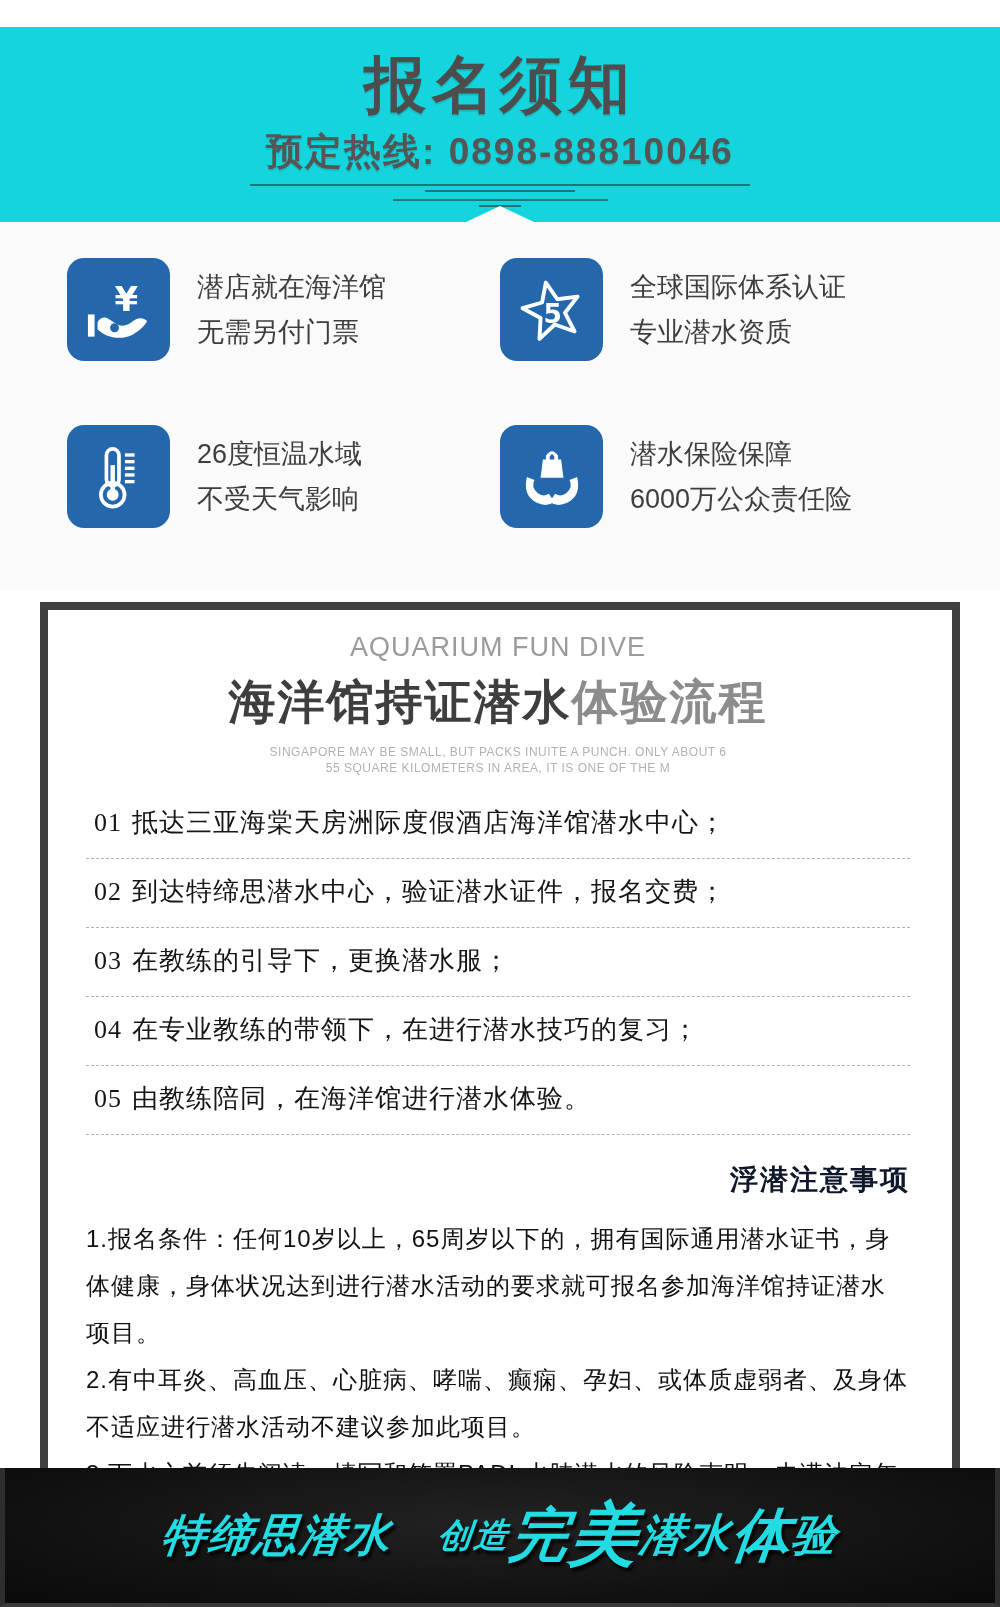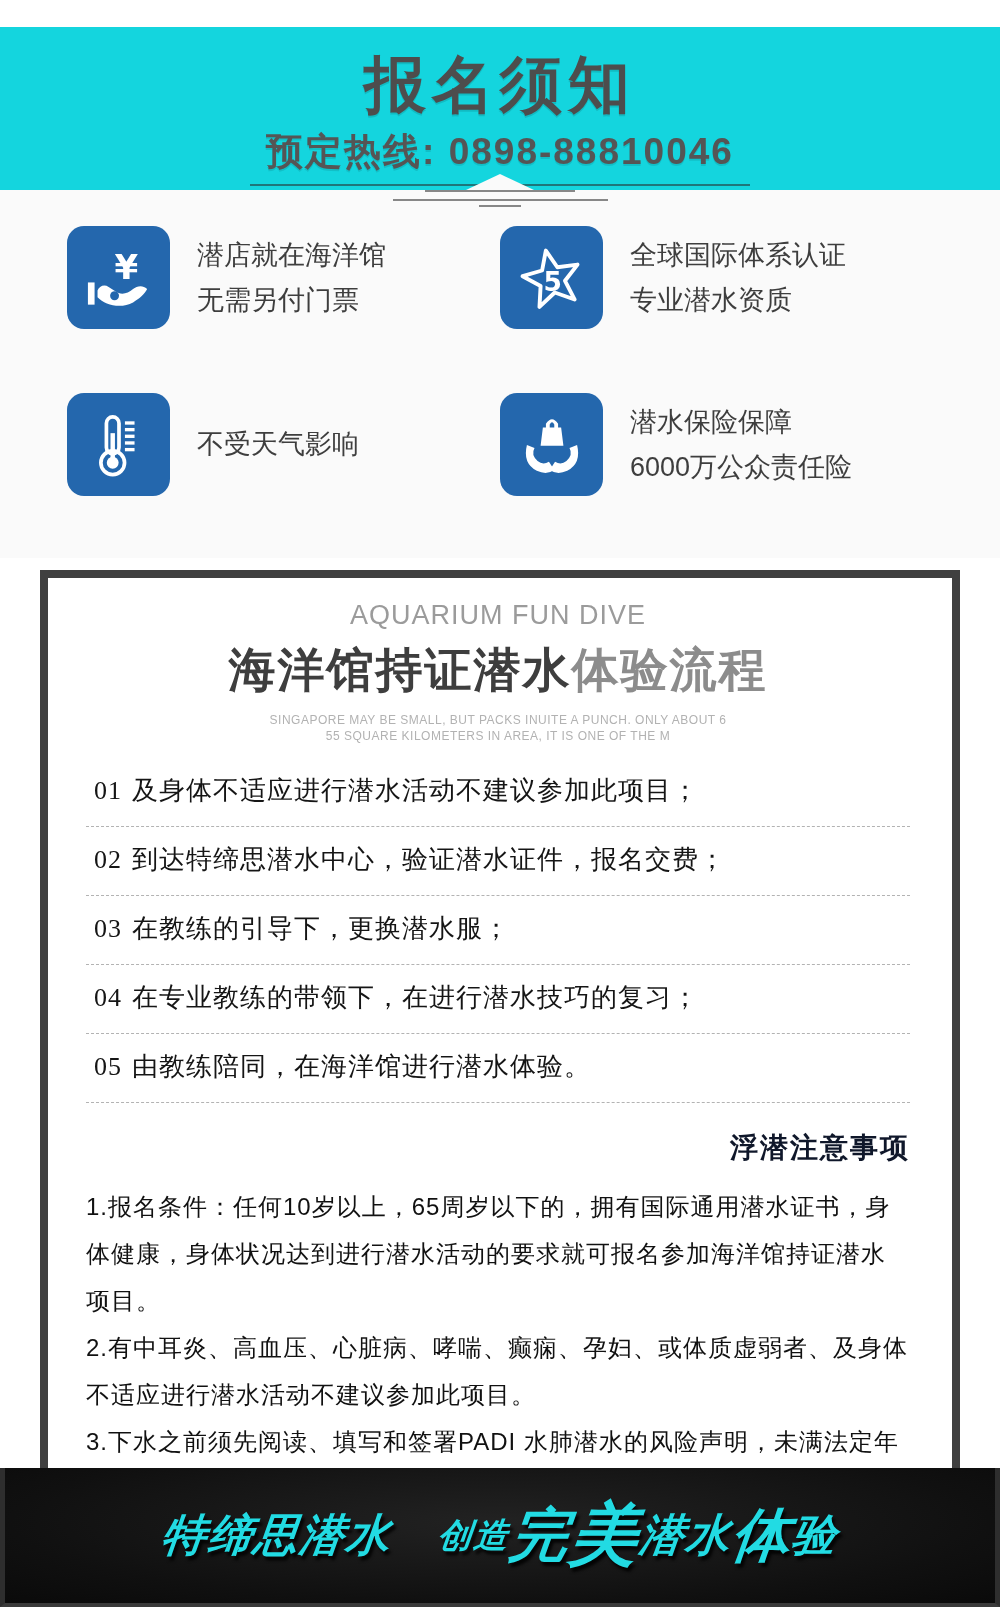--- a/index.html
+++ b/index.html
@@ -10,21 +10,21 @@
     margin: 0 auto;
     font-family: "Liberation Sans", "DejaVu Sans", sans-serif;
     overflow: hidden;
     position: relative;
   }
 
   
   .top-white-strip { height: 27px; background:#ffffff; }
   .banner {
     position: relative;
-    height: 163px;
+    height: 195px;
     background: #14d5de;
     text-align: center;
   }
   .banner-title {
     padding-top: 16px;
     font-size: 62px;
     font-weight: 900;
     letter-spacing: 6px;
     color: #4d4d4d;
     text-shadow: 0 2px 0 rgba(0,0,0,0.12);
@@ -234,20 +234,21 @@
           <rect x="38.5" y="34" width="6" height="34" fill="#ffffff"></rect>
           <circle cx="41.5" cy="74" r="8" fill="#ffffff"></circle>
           <rect x="58" y="18" width="13" height="4.5" fill="#ffffff"></rect>
           <rect x="58" y="27" width="13" height="4.5" fill="#ffffff"></rect>
           <rect x="58" y="36" width="13" height="4.5" fill="#ffffff"></rect>
           <rect x="58" y="45" width="13" height="4.5" fill="#ffffff"></rect>
           <rect x="58" y="54" width="13" height="4.5" fill="#ffffff"></rect>
         </svg>
       </div>
       <div class="feature-text">
+        <div>26度恒温水域</div>
         <div>不受天气影响</div>
       </div>
     </div>
 
     <div class="feature">
       <div class="feature-icon">
         <svg width="76" height="76" viewBox="0 0 100 100">
           <path d="M42,22 q8,-12 16,0 l0,6 l-5,0 l0,-5 q-3,-6 -6,0 l0,5 l-5,0 z" fill="#ffffff"></path>
           <path d="M38,27 h24 l3,24 h-30 z" fill="#ffffff"></path>
           <path d="M17,50 q-6,24 13,34 q13,6 23,-1 l-7,-11 q-8,5 -15,-1 q-9,-8 -4,-17 z" fill="#ffffff"></path>
@@ -267,21 +268,21 @@
   <div class="card-eyebrow">AQUARIUM FUN DIVE</div>
   <div class="card-title">
     <span class="t-main">海洋馆持证潜水</span><span class="t-accent">体验流程</span>
   </div>
   <div class="card-subtitle">
     <div>SINGAPORE MAY BE SMALL, BUT PACKS INUITE A PUNCH. ONLY ABOUT 6</div>
     <div>55 SQUARE KILOMETERS IN AREA, IT IS ONE OF THE M</div>
   </div>
 
   <ul class="steps">
-    <li class="step"><span class="step-num">01</span><span>及身体不适应进行潜水活动不建议参加此项目；</span></li>
+    <li class="step"><span class="step-num">01</span><span>抵达三亚海棠天房洲际度假酒店海洋馆潜水中心；</span></li>
     <li class="step"><span class="step-num">02</span><span>到达特缔思潜水中心，验证潜水证件，报名交费；</span></li>
     <li class="step"><span class="step-num">03</span><span>在教练的引导下，更换潜水服；</span></li>
     <li class="step"><span class="step-num">04</span><span>在专业教练的带领下，在进行潜水技巧的复习；</span></li>
     <li class="step"><span class="step-num">05</span><span>由教练陪同，在海洋馆进行潜水体验。</span></li>
   </ul>
 
   <div class="notes-title">浮潜注意事项</div>
   <div class="notes">
     <div class="note">1.报名条件：任何10岁以上，65周岁以下的，拥有国际通用潜水证书，身体健康，身体状况达到进行潜水活动的要求就可报名参加海洋馆持证潜水项目。</div>
     <div class="note">2.有中耳炎、高血压、心脏病、哮喘、癫痫、孕妇、或体质虚弱者、及身体不适应进行潜水活动不建议参加此项目。</div>

